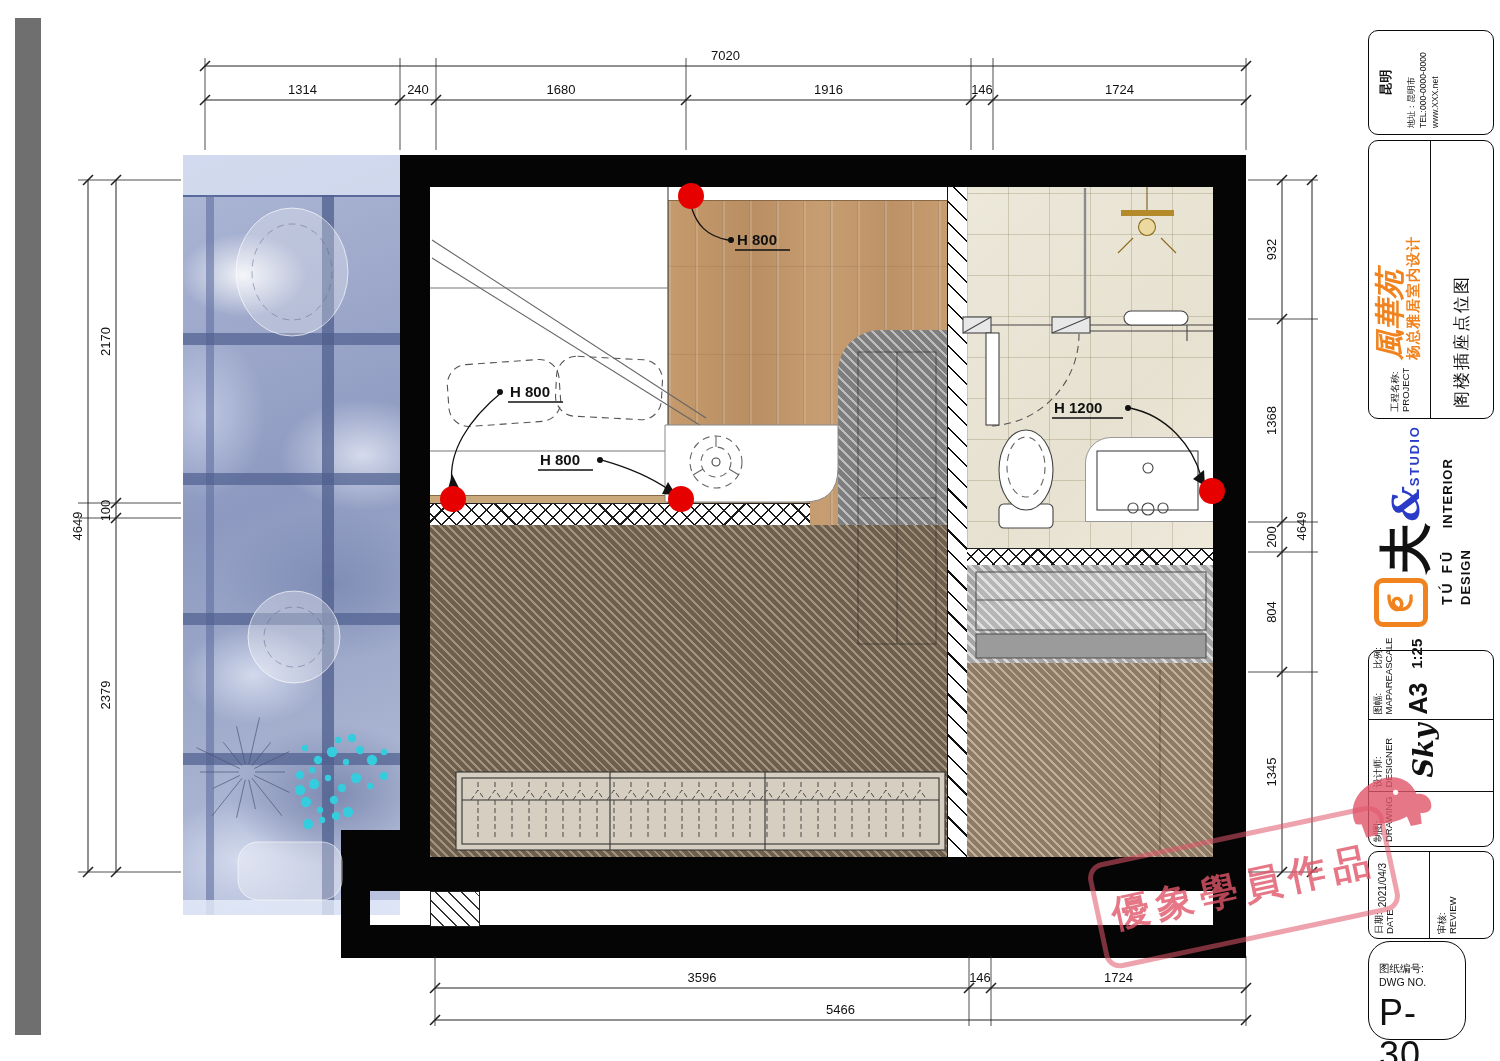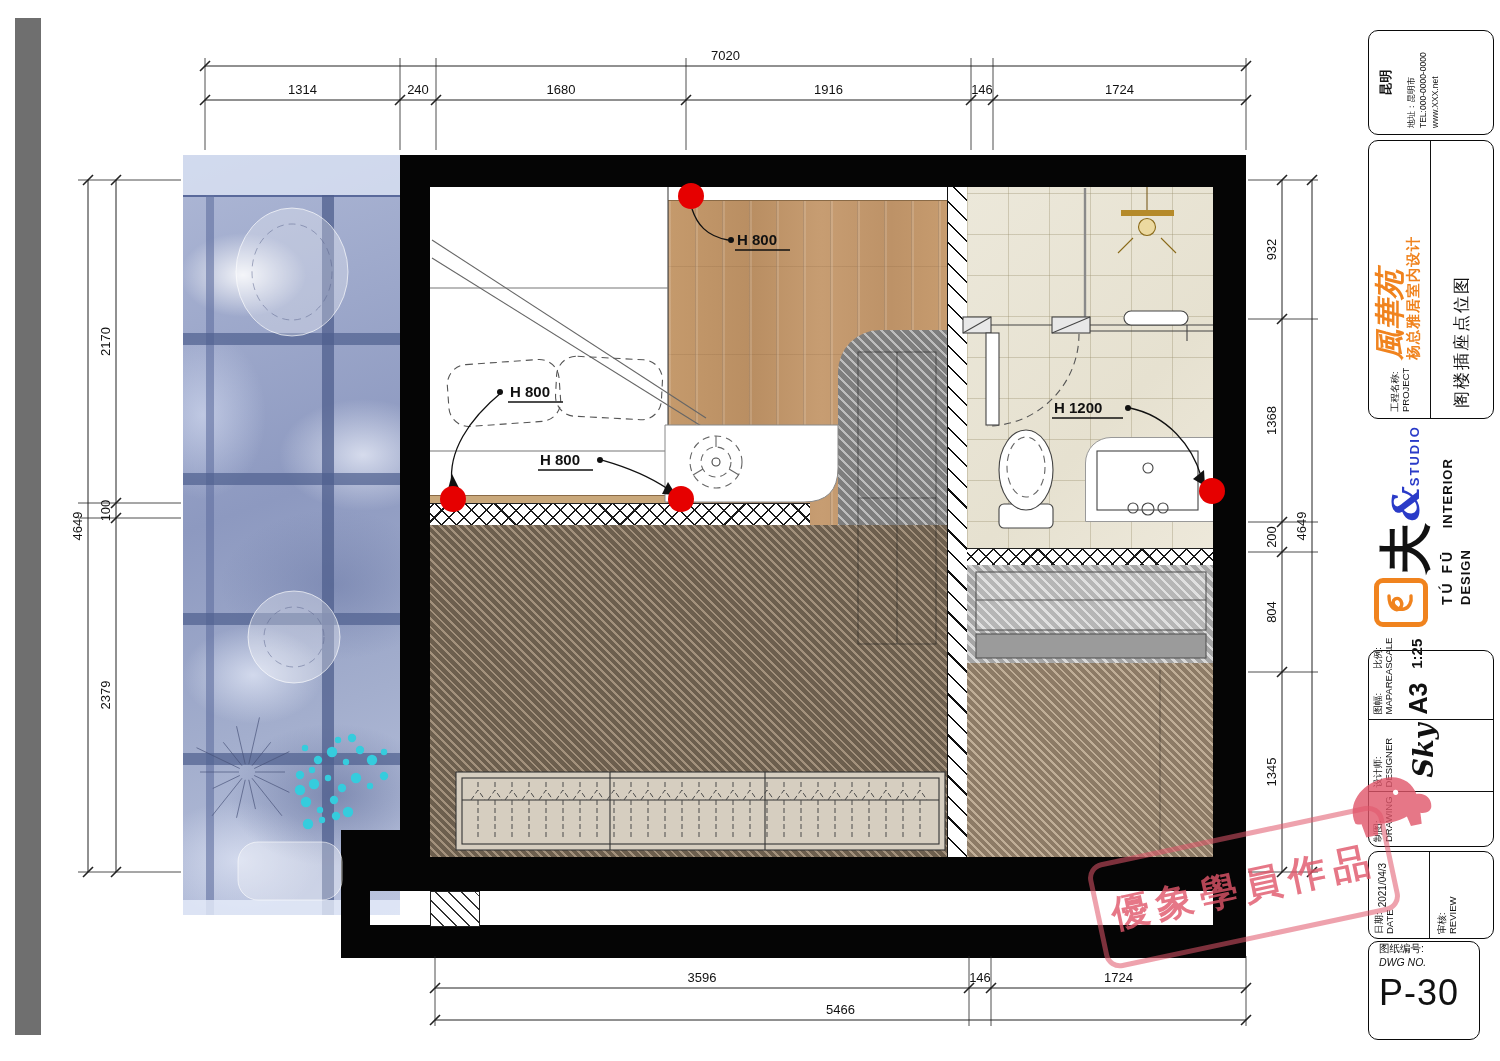--- a/index.html
+++ b/index.html
@@ -463,23 +463,23 @@
         </div>
         <div style="font-size:10px;margin:4px 0 0 2px;">2021/04/3</div>
       </div>
       <div style="padding:6px 4px;">
         <div class="cnlabel">审核:</div>
         <div class="cnlabel">REVIEW</div>
       </div>
     </div>
   </div>
 
-  <div class="abs tb" style="top:941px;width:112px;height:99px;padding:0 10px;box-sizing:border-box;">
+  <div class="abs tb" style="top:941px;width:98px;height:99px;padding:20px 10px;box-sizing:border-box;border-radius:22px;">
     <div style="font-size:10.5px;">图纸编号:</div>
-    <div style="font-size:10.5px;font-style:italic;">DWG NO.</div>
+    <div style="font-size:10.5px;">DWG NO.</div>
     <div style="font-size:36px;letter-spacing:1px;margin-top:4px;">P-30</div>
   </div>
 
   <div class="abs wm">
     <span>優象學員作品</span>
     <svg width="96" height="86" viewBox="0 0 96 86">
       <path d="M14,56 C10,34 28,20 48,18 C66,16 78,26 80,40 C88,40 94,47 92,55 C91,60 85,61 80,59 L79,70 L68,70 L66,60 C56,63 44,63 36,61 L34,72 L22,72 L20,58 C17,58 15,57 14,56 Z
                M80,40 C84,50 80,58 72,57" fill="rgba(224,85,105,.8)"></path>
       <circle cx="60" cy="34" r="2.6" fill="#fff"></circle>
     </svg>

